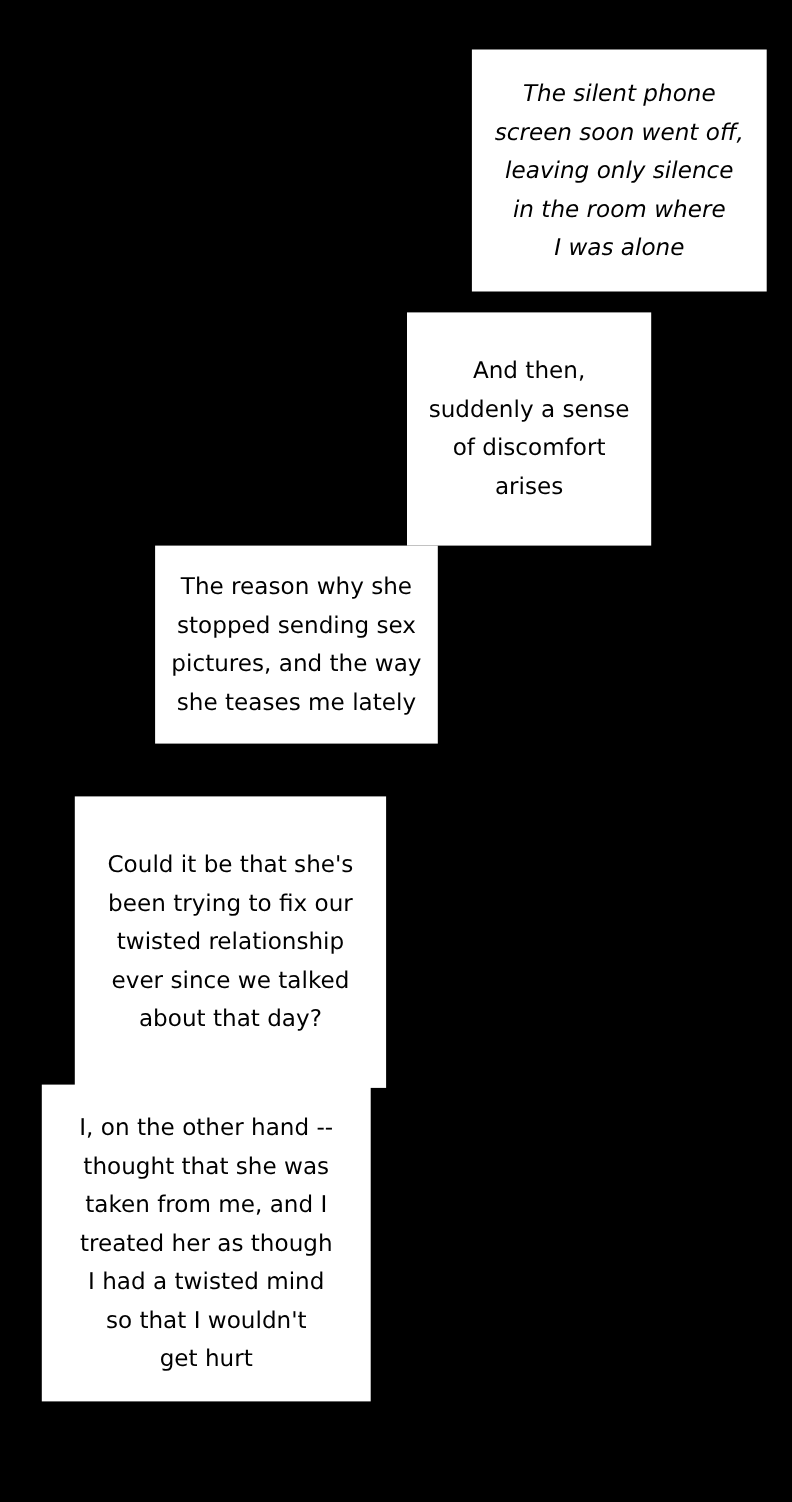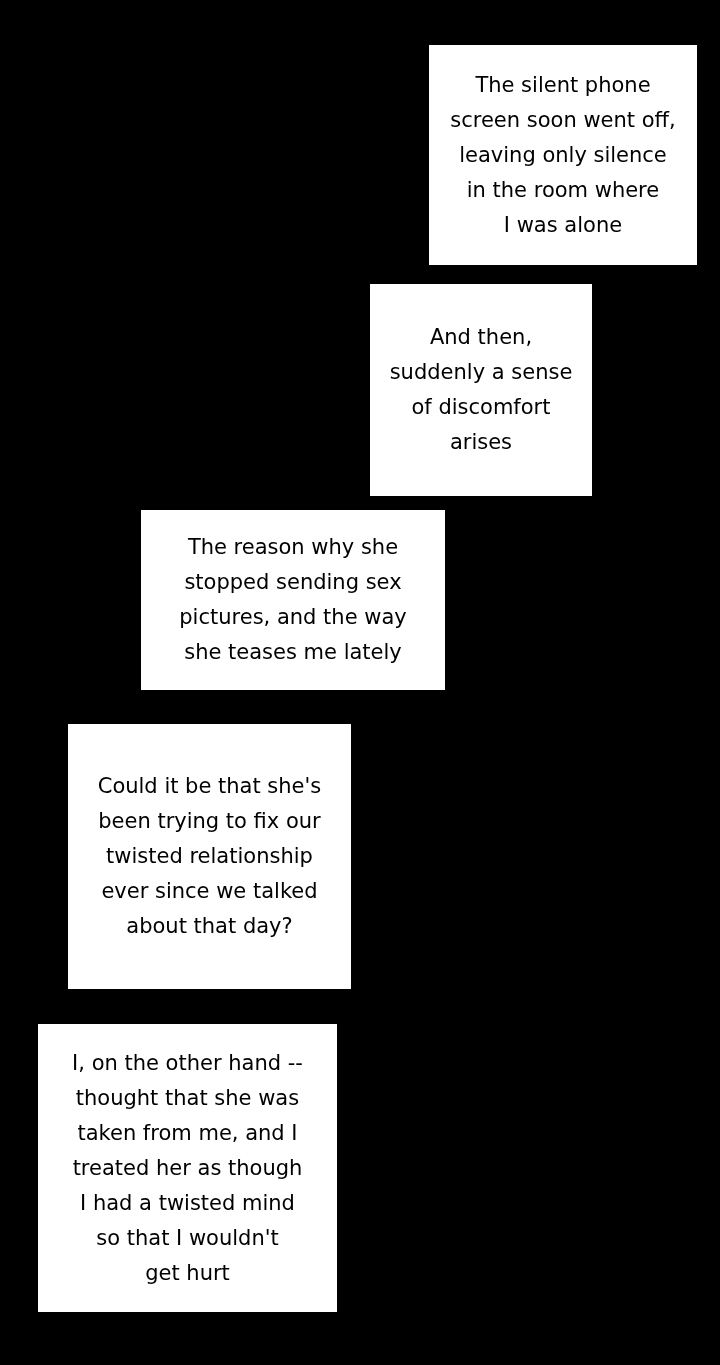--- a/index.html
+++ b/index.html
@@ -34,38 +34,38 @@
     line-height: 35px;
     letter-spacing: 0px;
     white-space: pre-line;
     padding: 6px 12px;
   }
 </style>
 </head>
 <body>
 
 <div class="page">
-  <div class="panel" style="left:429px; top:45px; width:268px; height:220px;">The silent phone
+  <div class="panel" style="left:429px; top:45px; width:268px; height:220px;font-style:italic;">The silent phone
 screen soon went off,
 leaving only silence
 in the room where
 I was alone</div>
   <div class="panel" style="left:370px; top:284px; width:222px; height:212px;">And then,
 suddenly a sense
 of discomfort
 arises</div>
-  <div class="panel" style="left:141px; top:510px; width:304px; height:180px;">The reason why she
+  <div class="panel" style="left:141px; top:496px; width:257px; height:180px;">The reason why she
 stopped sending sex
 pictures, and the way
 she teases me lately</div>
   <div class="panel" style="left:68px; top:724px; width:283px; height:265px;">Could it be that she's
 been trying to fix our
 twisted relationship
 ever since we talked
 about that day?</div>
-  <div class="panel" style="left:38px; top:1024px; width:299px; height:288px;">I, on the other hand --
+  <div class="panel" style="left:38px; top:986px; width:299px; height:288px;">I, on the other hand --
 thought that she was
 taken from me, and I
 treated her as though
 I had a twisted mind
 so that I wouldn't
 get hurt</div>
 </div>
 
 </body></html>

